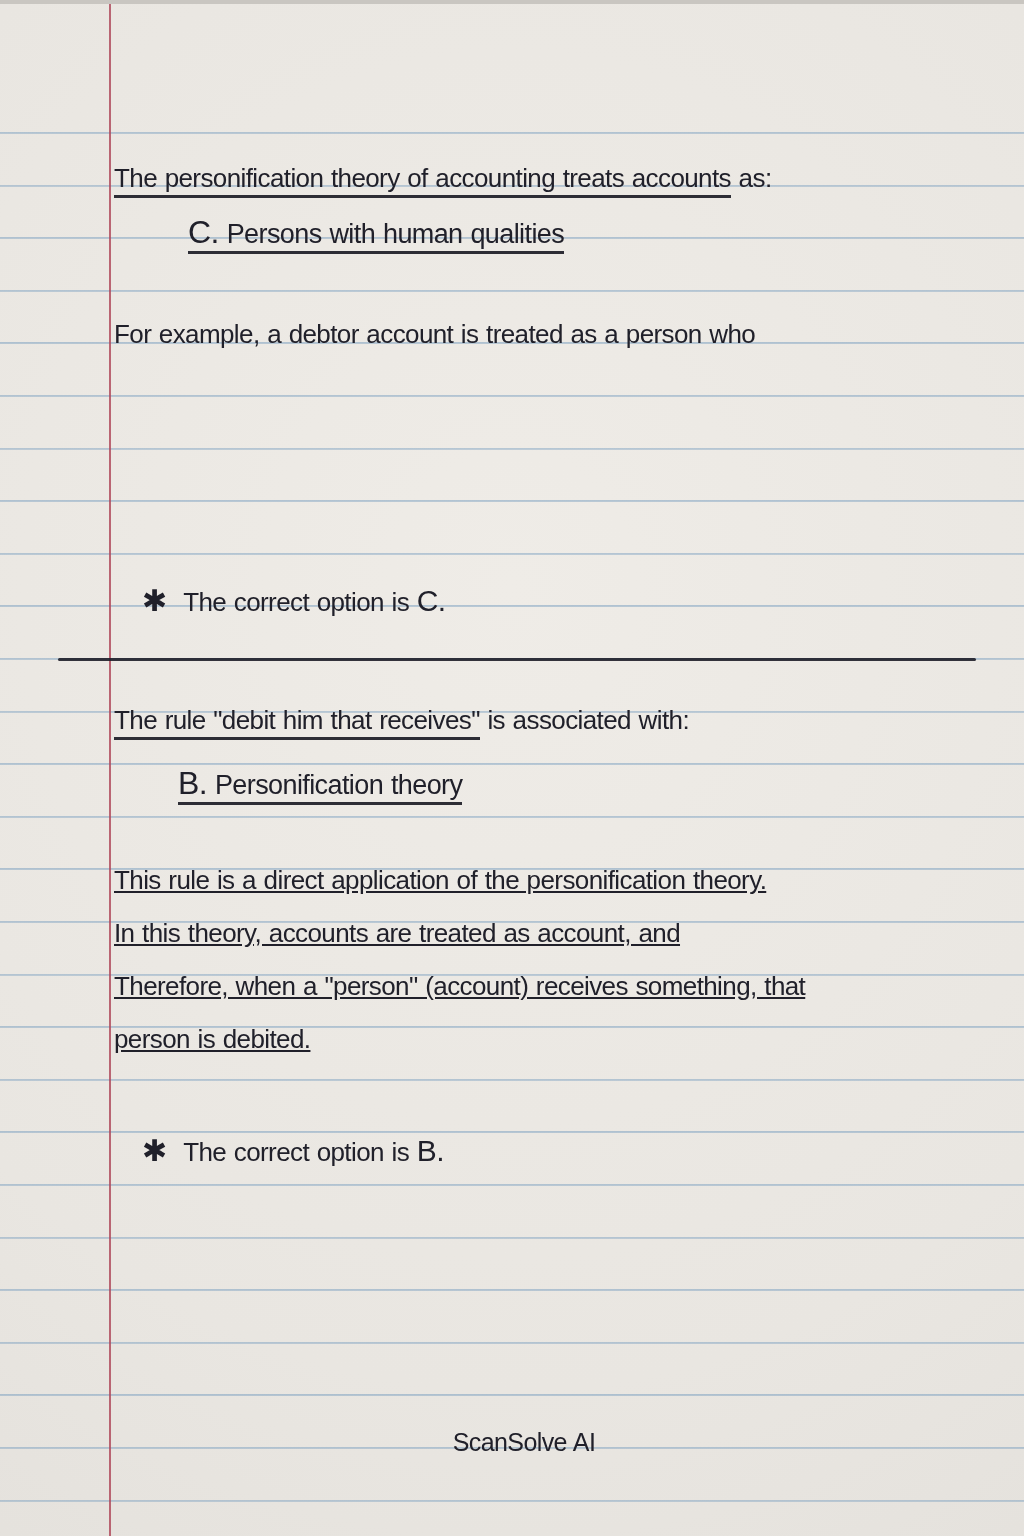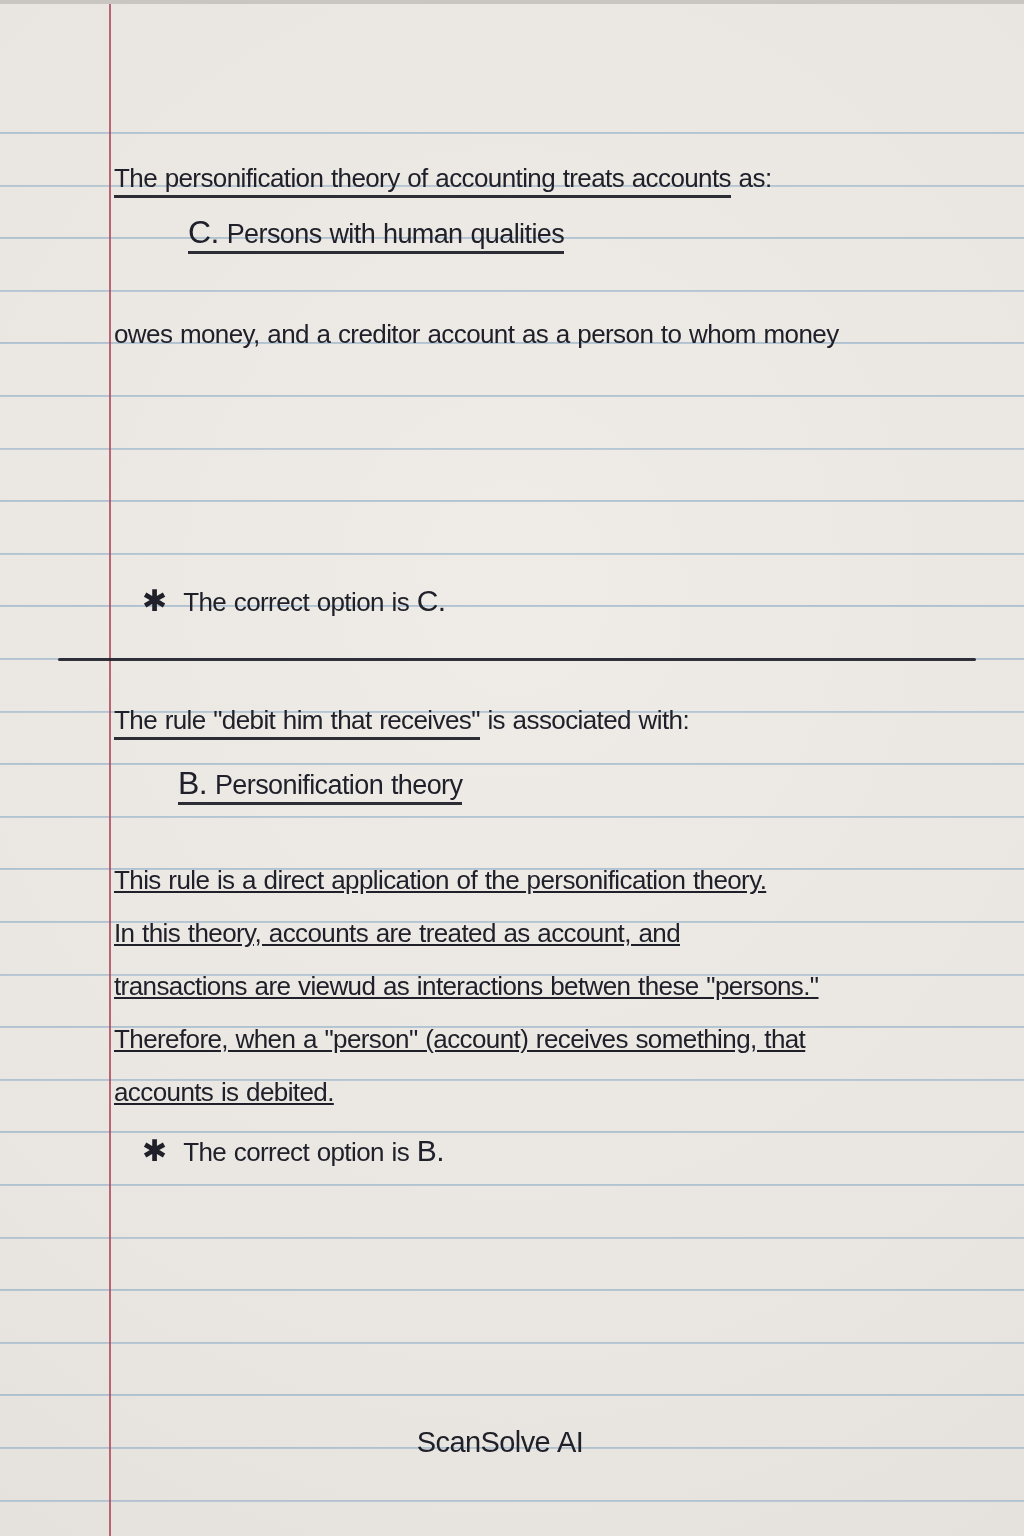--- a/index.html
+++ b/index.html
@@ -67,43 +67,44 @@
     width: 918px; height: 3px;
     background: rgba(30,30,40,0.9);
     border-radius: 2px;
   }
 
   .footer {
     position: absolute;
     top: 1412px; left: 0;
     width: 1000px;
     text-align: center;
-    font-size: 29px;
+    font-size: 25px;
     line-height: 53px;
+    padding-left: 24px;
   }
 </style>
 </head>
 <body>
 
 <div class="page">
 
   <div class="ruling"></div>
   <div class="margin-line"></div>
 
   <section>
     <div class="abs" style="top:148px; left:114px;">
       <span class="u">The personification theory of accounting treats accounts</span><span> as:</span>
     </div>
 
     <div class="abs answer" style="top:202px; left:188px;text-align:right;">
       <span class="u"><span class="letter">C.</span><span> Persons with human qualities</span></span>
     </div>
 
     <div class="abs" style="top:304px; left:114px;">
-      <div>owes money, and a creditor account as a person to whom money</div>
+      <div>For example, a debtor account is treated as a person who</div>
     </div>
 
     <div class="abs note" style="top:570px; left:142px;">
       <span class="star">✱</span><span>The correct option is </span><span class="opt">C.</span>
     </div>
   </section>
 
   <div class="divider"></div>
 
   <section>
@@ -111,23 +112,22 @@
       <span class="u">The rule "debit him that receives"</span><span> is associated with:</span>
     </div>
 
     <div class="abs answer" style="top:753px; left:178px;">
       <span class="u"><span class="letter">B.</span><span> Personification theory</span></span>
     </div>
 
     <div class="abs" style="top:850px; left:114px;text-decoration:underline;">
       <div>This rule is a direct application of the personification theory.</div>
       <div>In this theory, accounts are treated as account, and</div>
-      <div>transactions are viewud as interactions betwen these "persons."</div>
       <div>Therefore, when a "person" (account) receives something, that</div>
-      <div>accounts is debited.</div>
+      <div>person is debited.</div>
     </div>
 
     <div class="abs note" style="top:1120px; left:142px;">
       <span class="star">✱</span><span>The correct option is </span><span class="opt">B.</span>
     </div>
   </section>
 
   <div class="footer">ScanSolve AI</div>
 
 </div>

